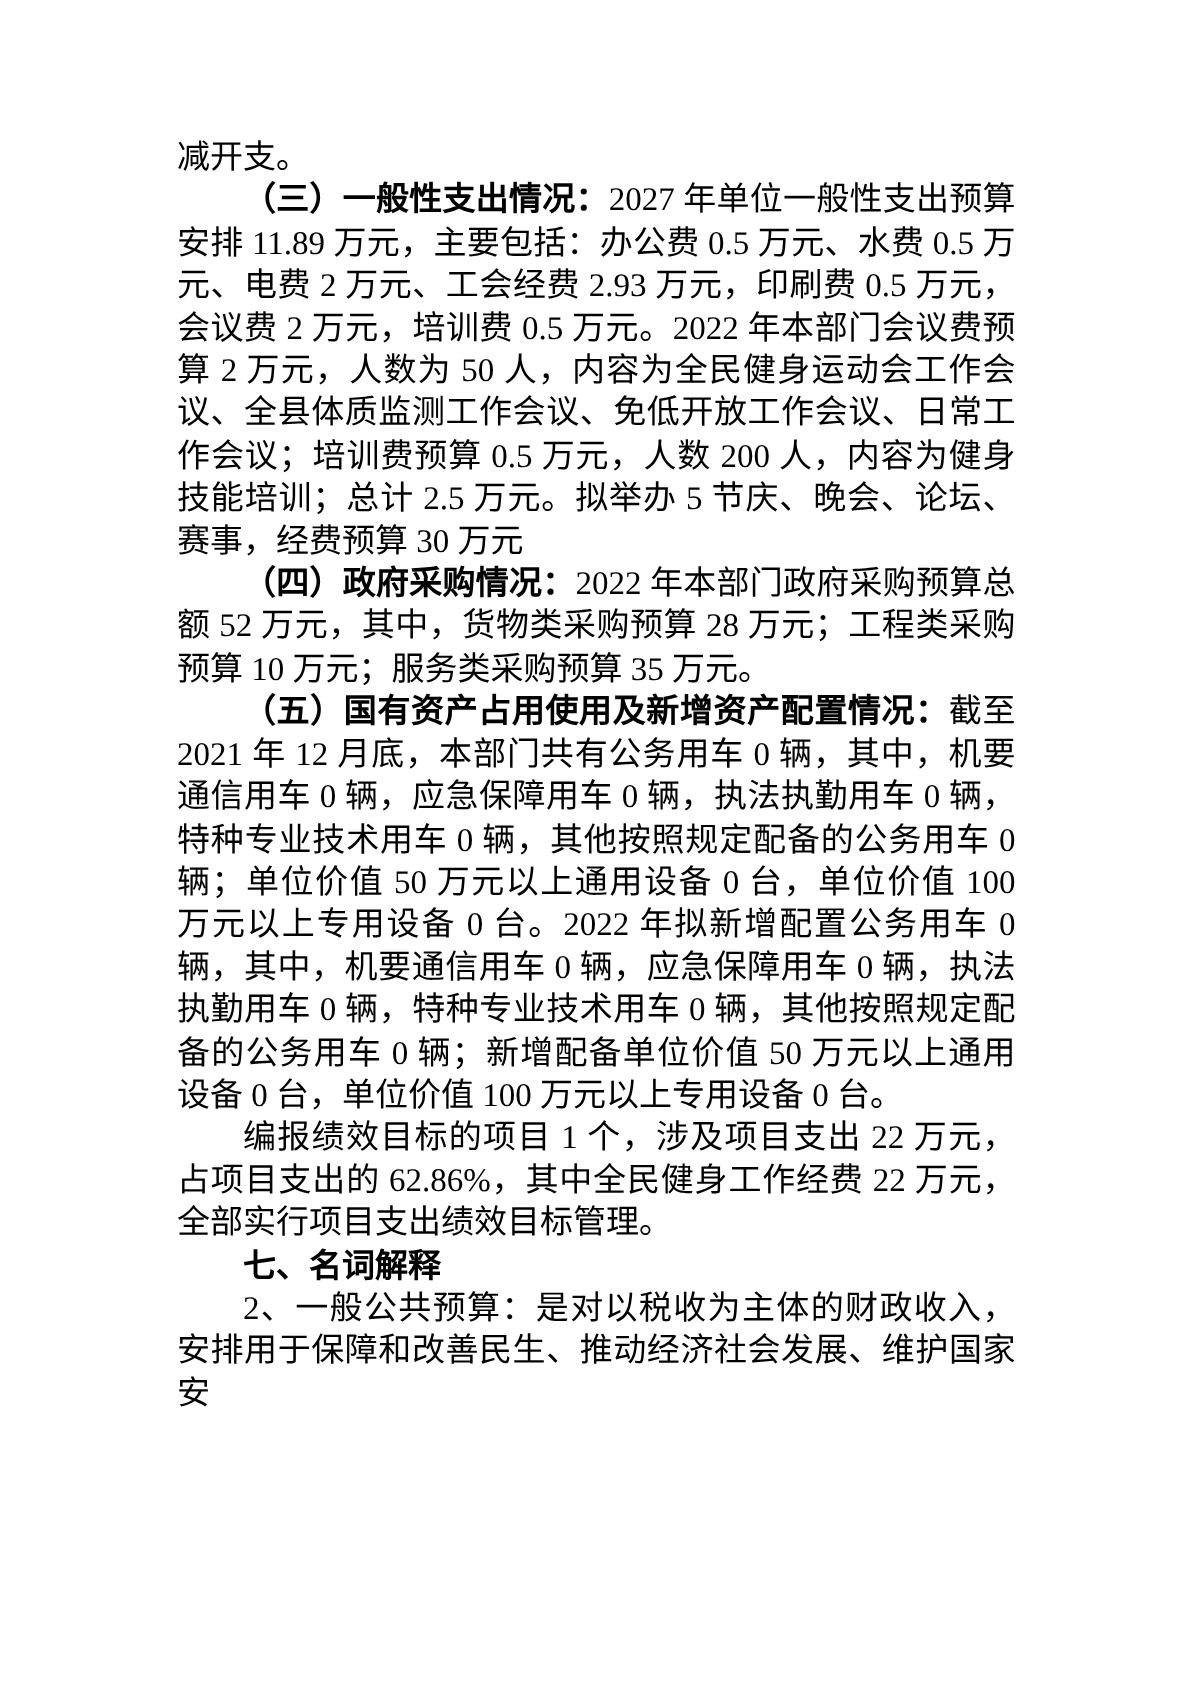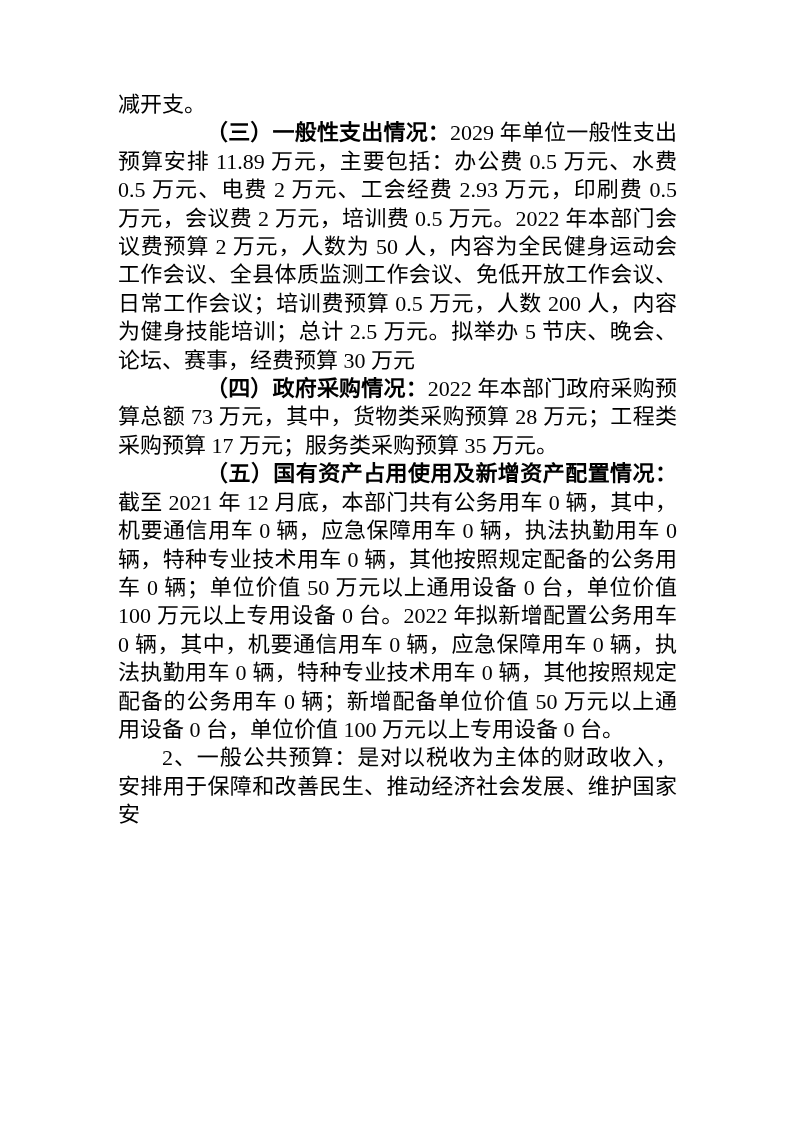--- a/index.html
+++ b/index.html
@@ -27,37 +27,38 @@
     margin: 0;
     padding: 0;
     text-indent: 44px;
   }
   .para.no-indent {
     text-indent: 0;
   }
   .lead {
     font-weight: 700;
     font-family: "Liberation Sans", "DejaVu Sans", sans-serif;
-    margin-left: 44px;
   }
   .body-text {
     font-weight: 400;
   }
 </style>
 </head>
 <body>
 
 <div class="page">
 
   <p class="para no-indent"><span class="body-text">减开支。</span></p>
 
-  <p class="para"><span class="lead">（三）一般性支出情况：</span><span class="body-text">2029 年单位一般性支出预算安排 11.89 万元，主要包括：办公费 0.5 万元、水费 0.5 万元、电费 2 万元、工会经费 2.93 万元，印刷费 0.5 万元，会议费 2 万元，培训费 0.5 万元。2022 年本部门会议费预算 2 万元，人数为 50 人，内容为全民健身运动会工作会议、全县体质监测工作会议、免低开放工作会议、日常工作会议；培训费预算 0.5 万元，人数 200 人，内容为健身技能培训；总计 2.5 万元。拟举办 5 节庆、晚会、论坛、赛事，经费预算 30 万元</span></p>
+  <p class="para"><span class="lead">（三）一般性支出情况：</span><span class="body-text">2027 年单位一般性支出预算安排 11.89 万元，主要包括：办公费 0.5 万元、水费 0.5 万元、电费 2 万元、工会经费 2.93 万元，印刷费 0.5 万元，会议费 2 万元，培训费 0.5 万元。2022 年本部门会议费预算 2 万元，人数为 50 人，内容为全民健身运动会工作会议、全县体质监测工作会议、免低开放工作会议、日常工作会议；培训费预算 0.5 万元，人数 200 人，内容为健身技能培训；总计 2.5 万元。拟举办 5 节庆、晚会、论坛、赛事，经费预算 30 万元</span></p>
 
-  <p class="para"><span class="lead">（四）政府采购情况：</span><span class="body-text">2022 年本部门政府采购预算总额 73 万元，其中，货物类采购预算 28 万元；工程类采购预算 17 万元；服务类采购预算 35 万元。</span></p>
+  <p class="para"><span class="lead">（四）政府采购情况：</span><span class="body-text">2022 年本部门政府采购预算总额 52 万元，其中，货物类采购预算 28 万元；工程类采购预算 10 万元；服务类采购预算 35 万元。</span></p>
 
   <p class="para"><span class="lead">（五）国有资产占用使用及新增资产配置情况：</span><span class="body-text">截至 2021 年 12 月底，本部门共有公务用车 0 辆，其中，机要通信用车 0 辆，应急保障用车 0 辆，执法执勤用车 0 辆，特种专业技术用车 0 辆，其他按照规定配备的公务用车 0 辆；单位价值 50 万元以上通用设备 0 台，单位价值 100 万元以上专用设备 0 台。2022 年拟新增配置公务用车 0 辆，其中，机要通信用车 0 辆，应急保障用车 0 辆，执法执勤用车 0 辆，特种专业技术用车 0 辆，其他按照规定配备的公务用车 0 辆；新增配备单位价值 50 万元以上通用设备 0 台，单位价值 100 万元以上专用设备 0 台。</span></p>
 
 
+  <p class="para"><span class="body-text">编报绩效目标的项目 1 个，涉及项目支出 22 万元，占项目支出的 62.86%，其中全民健身工作经费 22 万元，全部实行项目支出绩效目标管理。</span></p>
 
+  <p class="para"><span class="lead">七、名词解释</span></p>
 
   <p class="para"><span class="body-text">2、一般公共预算：是对以税收为主体的财政收入，安排用于保障和改善民生、推动经济社会发展、维护国家安</span></p>
 
 </div>
 
 </body></html>

